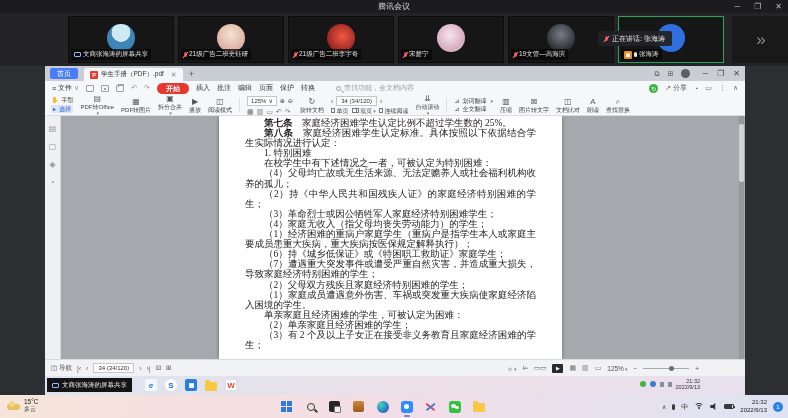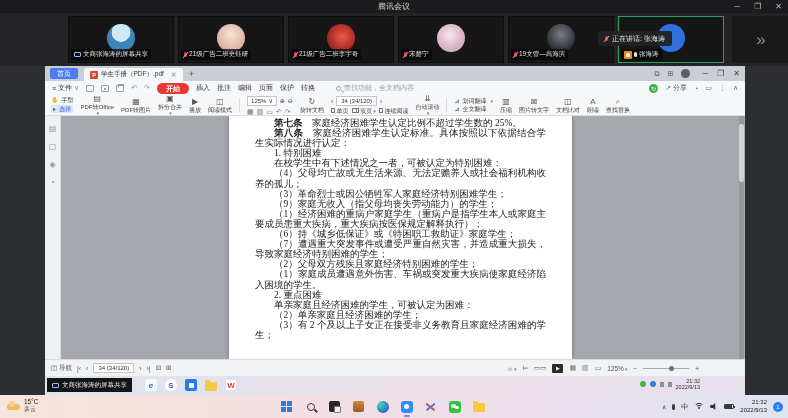--- a/index.html
+++ b/index.html
@@ -80,21 +80,21 @@
   .pgfield{border:1px solid #c3c7cc;background:#fff;padding:1px 4px;font-size:6px;color:#333;white-space:nowrap}
   .navarr{color:#666;font-size:7px}
   .bx{width:4px;height:5px;border:1px solid #777;display:inline-block}
   .bx2{width:7px;height:5px;border:1px solid #777;display:inline-block;position:relative}
   .bx2::after{content:"";position:absolute;left:3px;top:-1px;bottom:-1px;width:1px;background:#777}
   .vline{width:1px;height:14px;background:#dcdee2}
 
   .workarea{position:relative;height:243px;background:#a5a9ad;overflow:hidden}
   .siderail{position:absolute;left:0;top:0;width:16px;height:100%;background:#eff0f2;border-right:1px solid #d8d8d8;
     display:flex;flex-direction:column;align-items:center;gap:9px;padding-top:8px;color:#8a8f96;font-size:8px}
-  .page{position:absolute;left:184px;top:0;width:343px;height:243px;background:#fff;box-shadow:0 0 4px rgba(0,0,0,.35);
+  .page{position:absolute;left:174px;top:0;width:343px;height:243px;background:#fff;box-shadow:0 0 4px rgba(0,0,0,.35);
     padding:2px 26px 0 26px;font-family:"Liberation Serif","DejaVu Serif",serif;font-size:9.5px;line-height:10.1px;
     color:#1c1c1c;text-align:justify;overflow:hidden}
   .page p{text-indent:2em}
   .page b{font-weight:bold}
   .vsb{position:absolute;right:1px;top:0;width:5px;height:100%;background:#94989c}
   .vsb .th{position:absolute;left:0;top:8px;width:5px;height:58px;background:#cfd1d4;border-radius:2px}
 
   .statusbar{height:17px;background:#f1f2f4;border-top:1px solid #d9dadd;display:flex;align-items:center;
     padding:0 6px;gap:5px;font-size:6.5px;color:#555}
   .sb-right{margin-left:auto;display:flex;align-items:center;gap:6px;margin-right:40px}
@@ -379,28 +379,28 @@
         <span>▢</span>
         <span>◈</span>
         <span>◔</span>
       </div>
       <div class="page">
         <p><b>第七条</b><span>　家庭经济困难学生认定比例不超过学生数的 25%。</span></p>
         <p><b>第八条</b><span>　家庭经济困难学生认定标准。具体按照以下依据结合学生实际情况进行认定：</span></p>
         <p>1. 特别困难</p>
         <p>在校学生中有下述情况之一者，可被认定为特别困难：</p>
         <p>（4）父母均亡故或无生活来源、无法定赡养人或社会福利机构收养的孤儿；</p>
+        <p>（2）持《中华人民共和国残疾人证》的家庭经济特别困难的学生；</p>
         <p>（3）革命烈士或因公牺牲军人家庭经济特别困难学生；</p>
-        <p>（9）家庭无收入（指父母均丧失劳动能力）的学生；</p>
+        <p>（4）家庭无收入（指父母均丧失劳动能力）的学生；</p>
         <p>（1）经济困难的重病户家庭学生（重病户是指学生本人或家庭主要成员患重大疾病，重大疾病按医保规定解释执行）；</p>
         <p>（6）持《城乡低保证》或《特困职工救助证》家庭学生；</p>
         <p>（7）遭遇重大突发事件或遭受严重自然灾害，并造成重大损失，导致家庭经济特别困难的学生；</p>
         <p>（2）父母双方残疾且家庭经济特别困难的学生；</p>
         <p>（1）家庭成员遭遇意外伤害、车祸或突发重大疾病使家庭经济陷入困境的学生。</p>
-        <p>2. 重点困难</p>
         <p>单亲家庭且经济困难的学生，可被认定为困难：</p>
         <p>（2）单亲家庭且经济困难的学生；</p>
         <p>（3）有 2 个及以上子女正在接受非义务教育且家庭经济困难的学生；</p>
       </div>
       <div class="vsb">
           <div class="th"></div>
         </div>
     </div>
 
     <div class="statusbar">

